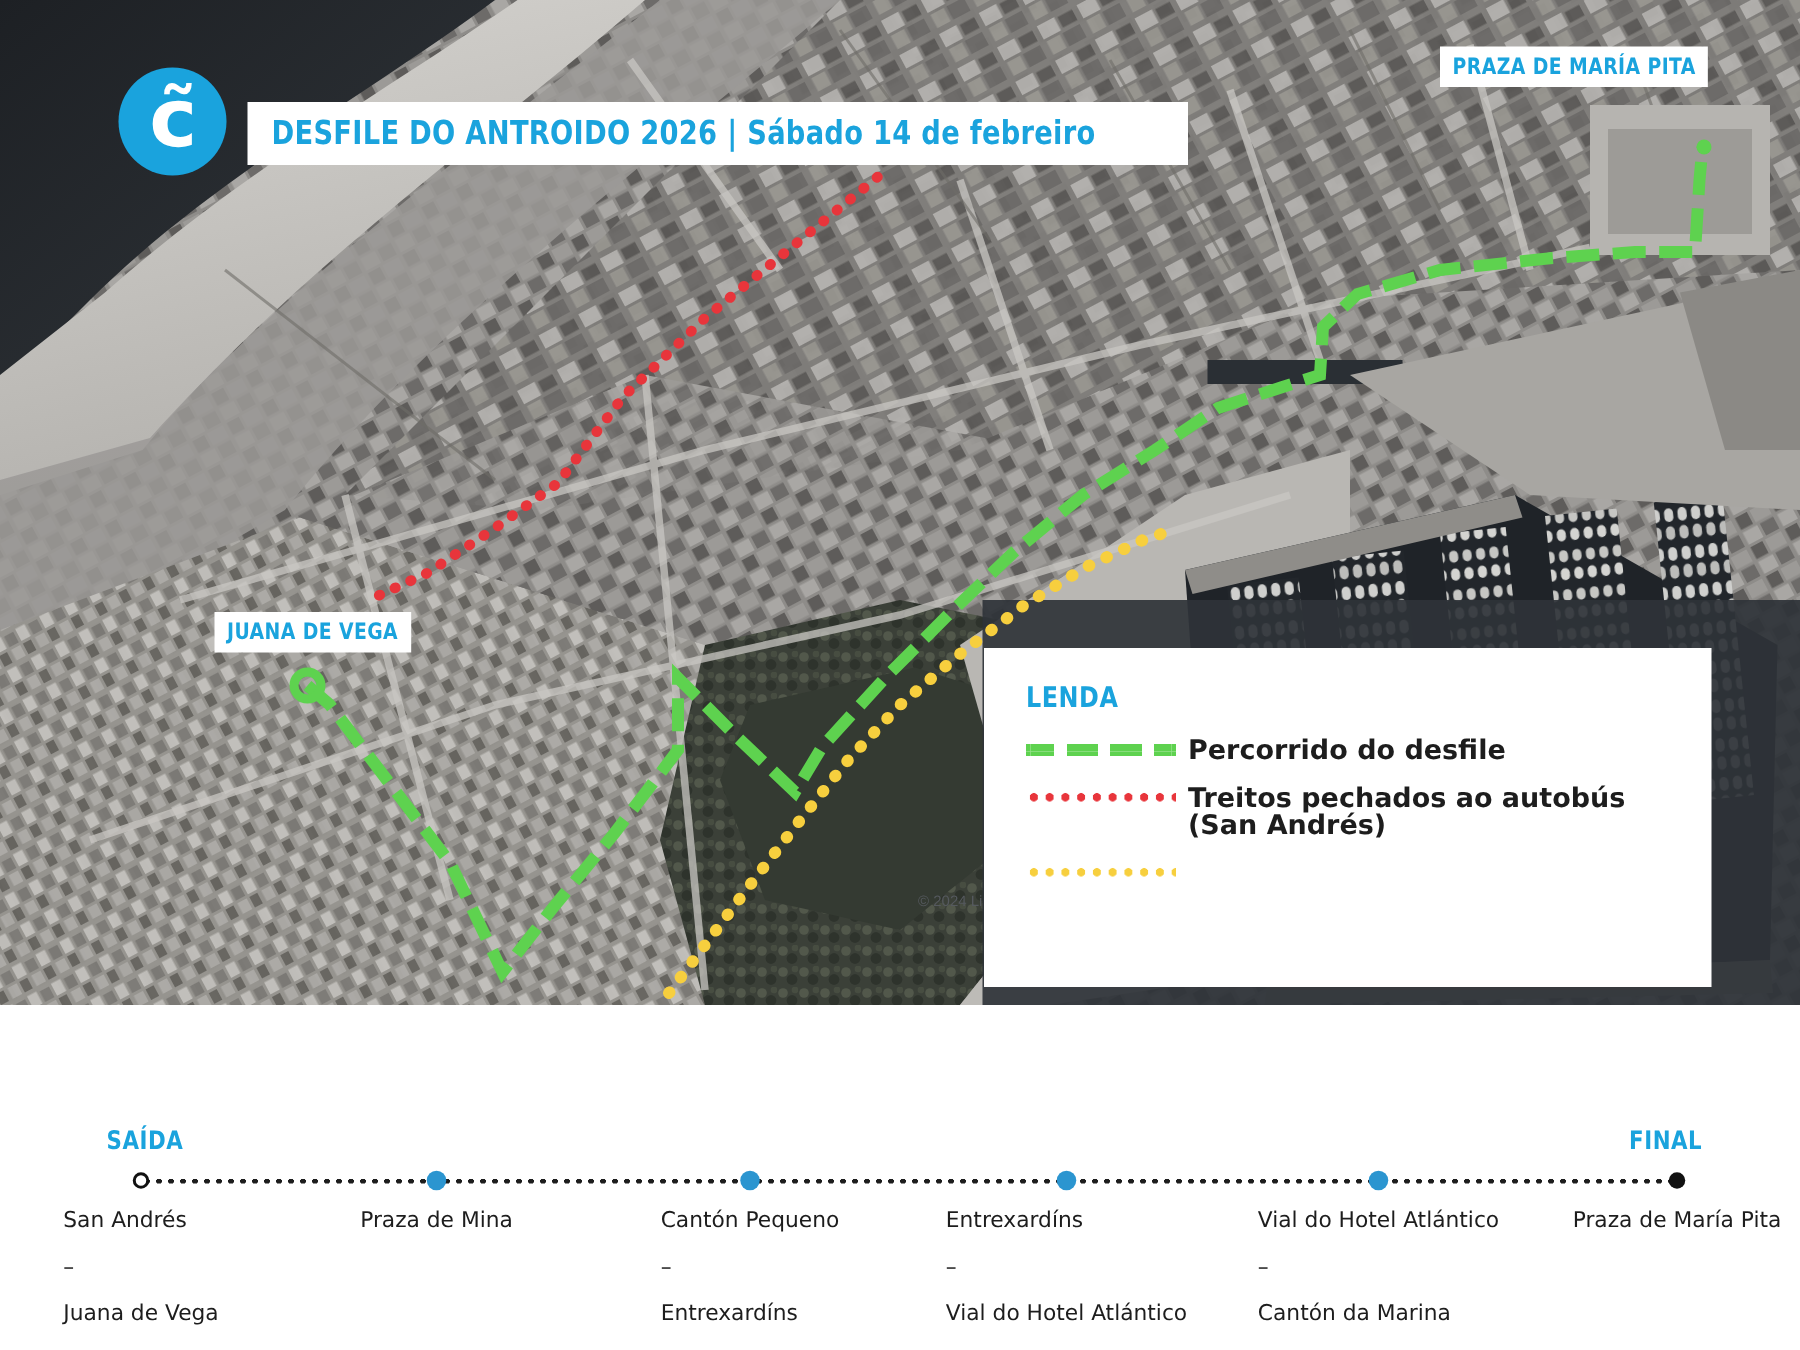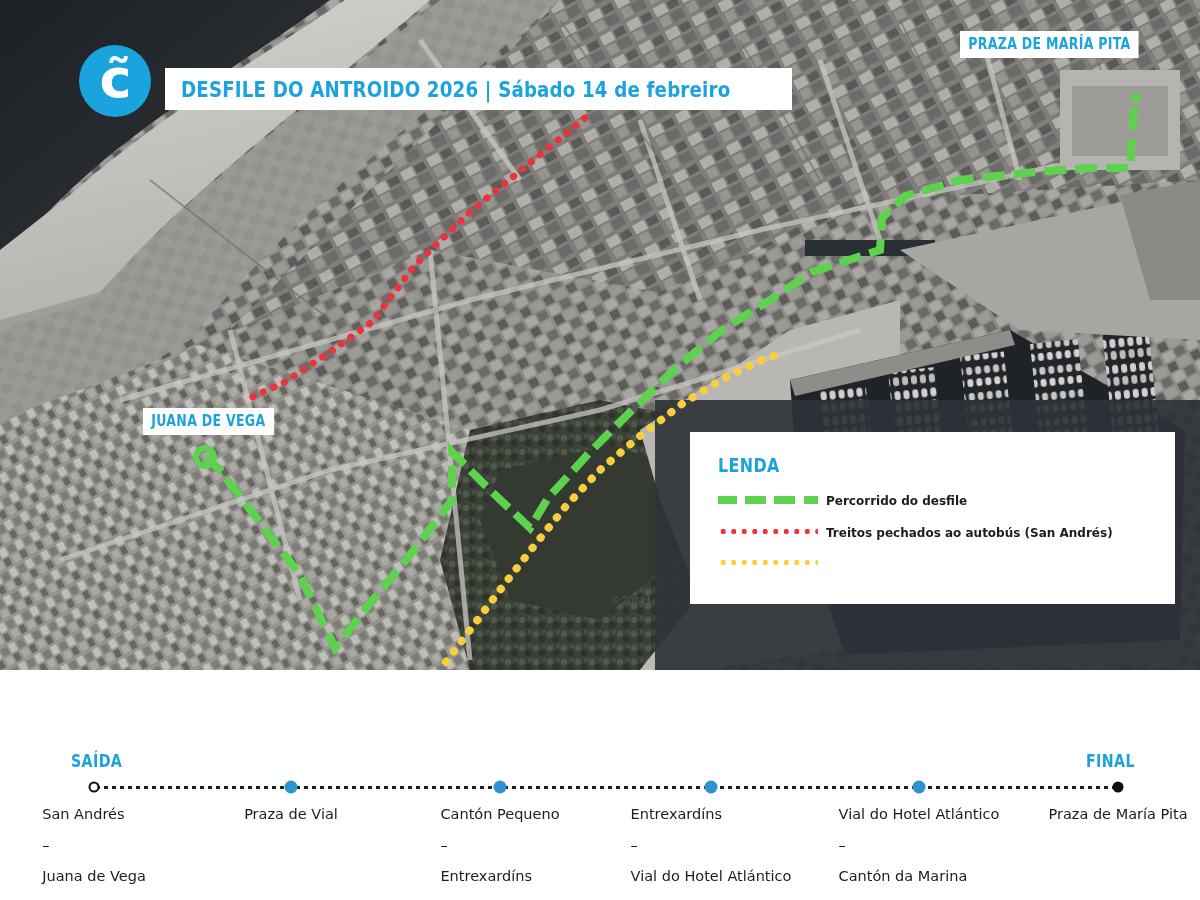--- a/index.html
+++ b/index.html
@@ -48,34 +48,34 @@
     font-family:"DejaVu Sans Condensed","Liberation Sans Narrow","Liberation Sans",sans-serif;
     font-weight:700; font-size:15px; letter-spacing:0.3px;
     color:#1aa3dd; white-space:nowrap;
     transform:scaleX(0.93); transform-origin:left center;
   }
   #label-maria-pita { left:960px; top:31px; }
   #label-juana-vega { left:143px; top:408px; }
 
   
   #legend {
-    position:absolute; left:690px; top:432px; width:485px; height:172px;
+    position:absolute; left:656px; top:432px; width:485px; height:226px;
     background:#ffffff; z-index:9; padding:22px 0 0 28px;
   }
   #legend-title {
     font-family:"DejaVu Sans Condensed","Liberation Sans Narrow","Liberation Sans",sans-serif;
     font-weight:700; font-size:19px; letter-spacing:0.4px; color:#1aa3dd;
     transform:scaleX(0.93); transform-origin:left center;
     margin-bottom:16px;
   }
   .legend-row { display:flex; align-items:flex-start; margin-bottom:13px; }
   .legend-swatch { width:108px; flex:0 0 108px; padding-top:4px; }
   .legend-label {
     font-family:"DejaVu Sans","Liberation Sans",sans-serif;
-    font-weight:700; font-size:12px; line-height:18.5px; color:#1d1d1d;
+    font-weight:700; font-size:18px; line-height:18.5px; color:#1d1d1d;
     max-width:330px;
   }
   .sw-dash { display:block; height:0; border-top:5px solid #5ed24f;
              border-style:solid; width:100px;
              border-image: repeating-linear-gradient(to right,#5ed24f 0 20px,transparent 20px 28px) 5; }
   .sw-dots { display:block; height:7px; width:100px;
              background-image:radial-gradient(circle, currentColor 42%, transparent 45%);
              background-size:10.5px 7px; background-repeat:repeat-x; }
   .sw-red { color:#e8353b; }
   .sw-yellow { color:#f7cf3e; }
@@ -292,21 +292,21 @@
       <div class="tl-text">
         <div>San Andrés</div>
         <div class="tl-sep">–</div>
         <div>Juana de Vega</div>
       </div>
     </div>
 
     <div class="tl-stop" style="left:291px;">
       <span class="tl-dot filled-blue"></span>
       <div class="tl-text">
-        <div>Praza de Vial</div>
+        <div>Praza de Mina</div>
       </div>
     </div>
 
     <div class="tl-stop" style="left:500px;">
       <span class="tl-dot filled-blue"></span>
       <div class="tl-text">
         <div>Cantón Pequeno</div>
         <div class="tl-sep">–</div>
         <div>Entrexardíns</div>
       </div>

